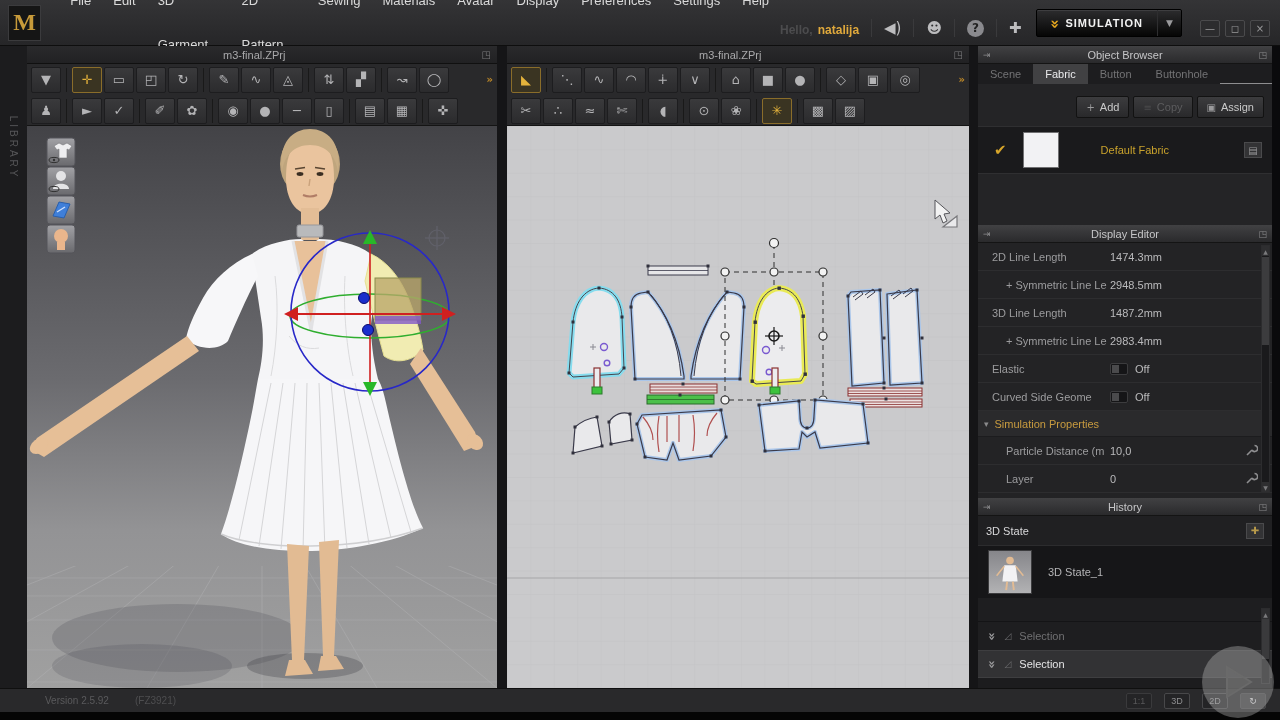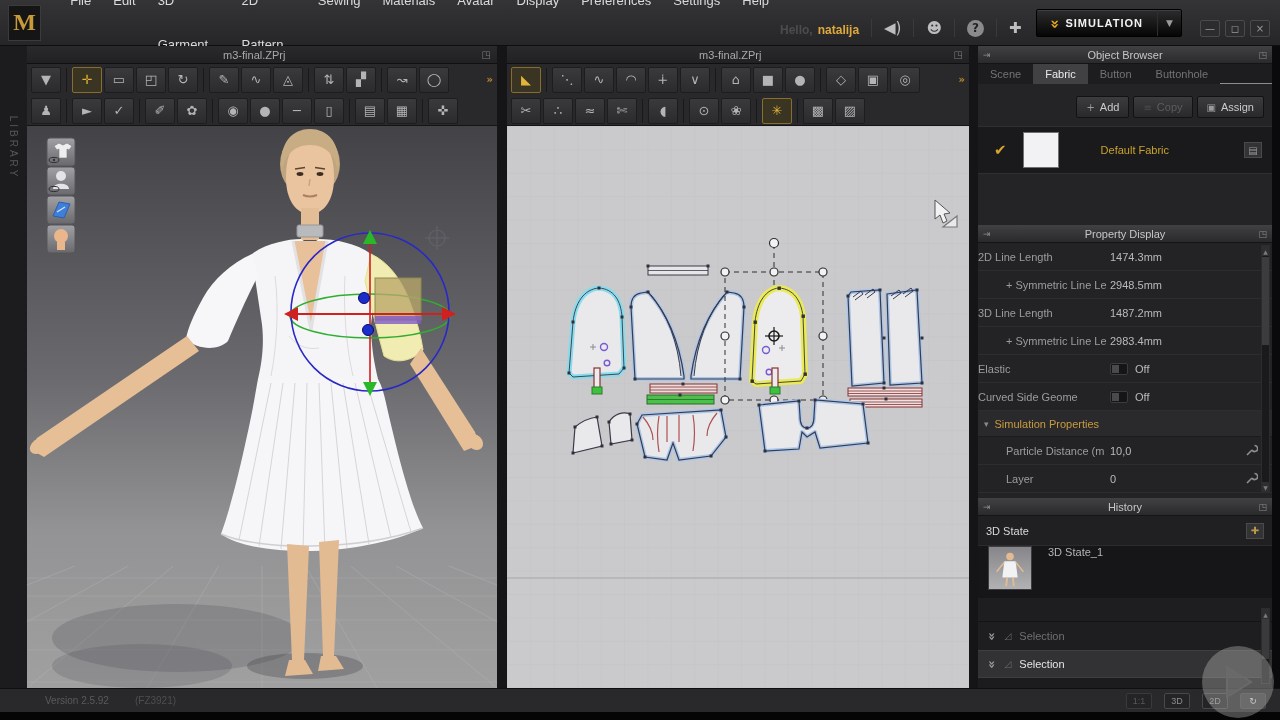--- a/index.html
+++ b/index.html
@@ -89,21 +89,21 @@
   #fabric-row{ display:flex; align-items:center; height:48px; background:#1a1a1c;
     border-top:1px solid #2f2f31; border-bottom:1px solid #2f2f31; }
   #fab-check{ color:#d8a62a; font-size:15px; margin-left:16px; }
   #fab-swatch{ width:36px; height:36px; background:#f2f2f4; border:1px solid #707072; margin-left:16px;}
   #fab-name{ color:#c9a22c; font-size:11px; margin-left:12px;padding-left:30px; }
   #fab-save{ margin-left:auto; margin-right:10px; width:18px; height:16px; border:1px solid #4a4a4c;
     background:#333335; color:#9a9a9c; font-size:10px; display:flex; align-items:center; justify-content:center;}
 
   #pe-body{ height:255px; flex:none; background:#232325; position:relative; }
   .pe-row{ height:28px; display:flex; align-items:center; border-bottom:1px solid #2d2d2f; padding-right:14px;}
-  .pe-label{ width:132px; font-size:11px; color:#9c9c9e; white-space:nowrap; overflow:hidden;}
+  .pe-label{ width:132px; padding-left:14px; font-size:11px; color:#9c9c9e; white-space:nowrap; overflow:hidden;}
   .pe-label.indent{ padding-left:28px; }
   .pe-value{ font-size:11px; color:#bababc; }
   .toggle{ width:18px; height:12px; background:#151517; border:1px solid #3c3c3e; border-radius:2px;
     margin-right:7px; position:relative; }
   .toggle .knob{ position:absolute; left:1px; top:1px; width:7px; height:8px; background:#4a4a4c; display:block;}
   .pe-section{ height:26px; display:flex; align-items:center; background:#2a2a2c;
     border-bottom:1px solid #1c1c1e; }
   .sec-arrow{ color:#8a8a8c; font-size:9px; margin-left:6px; }
   .sec-title{ color:#c89b3f; font-size:11px; margin-left:6px; }
   .wrench{ margin-left:auto; }
@@ -114,21 +114,21 @@
     font-size:6px; background:#2e2e30; }
   #pe-thumb{ position:absolute; left:0; top:11px; width:7px; height:88px; background:#3c3c3e; }
   #pe-sc-bottom{ position:absolute; bottom:0; width:100%; }
 
   #hist-body{ flex:1; background:#1c1c1e; display:flex; flex-direction:column; position:relative;}
   #hist-group{ height:30px; display:flex; align-items:center; background:#202022;
     border-bottom:1px solid #2c2c2e; padding:0 8px; flex:none;}
   #hist-group-label{ color:#d8d8da; font-size:11px; }
   #hist-rec{ margin-left:auto; width:18px; height:16px; border:1px solid #4a4a4c; background:#333335;
     color:#b89a4a; font-size:10px; display:flex; align-items:center; justify-content:center; }
-  #hist-item{ height:52px; display:flex; background:#161618; padding:0 10px; flex:none;}
+  #hist-item{ height:52px; display:flex; align-items:center; background:#161618; padding:0 10px; flex:none;}
   #hist-thumb{ width:44px; height:44px; border:1px solid #3c3c3e; flex:none; }
   #hist-item-label{ color:#b4b4b6; font-size:11px; margin-left:16px; }
   #hist-gap{ height:24px; background:#1e1e20; border-bottom:1px solid #141416; flex:none;}
   .sel-row{ height:28px; display:flex; align-items:center; gap:8px; padding:0 10px; flex:none; font-size:11px;}
   .sel-row.dim{ background:#1e1e20; color:#707072; }
   .sel-row.hot{ background:#323234; color:#e4e4e6; border-top:1px solid #3e3e40; border-bottom:1px solid #3e3e40;}
   .vchev{ display:inline-block; transform:rotate(90deg); font-weight:bold; color:#9c9c9e; font-size:13px;}
   .sel-ico{ color:#6c6c6e; font-size:9px; }
   #hist-scroll{ position:absolute; right:2px; bottom:4px; width:9px; height:76px; background:#1a1a1c;
     border:1px solid #2c2c2e;}
@@ -652,21 +652,21 @@
       <div id="fabric-row">
         <span id="fab-check" class="ico">✔</span>
         <span id="fab-swatch"></span>
         <span id="fab-name">Default Fabric</span>
         <span id="fab-save" class="ico">▤</span>
       </div>
     </div>
 
     <div class="panel-header">
       <span class="ph-pin ico">⇥</span>
-      <span class="panel-title">Property Display</span>
+      <span class="panel-title">Display Editor</span>
       <span class="ph-pop ico">◳</span>
     </div>
     <div id="pe-body">
       <div class="pe-row">
         <span class="pe-label">2D Line Length</span>
         <span class="pe-value">1474.3mm</span>
       </div>
       <div class="pe-row">
         <span class="pe-label indent">+ Symmetric Line Le</span>
         <span class="pe-value">2948.5mm</span>

